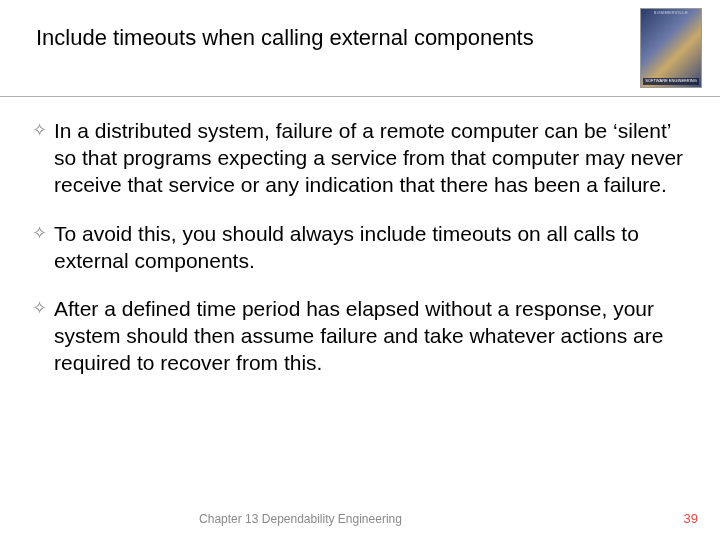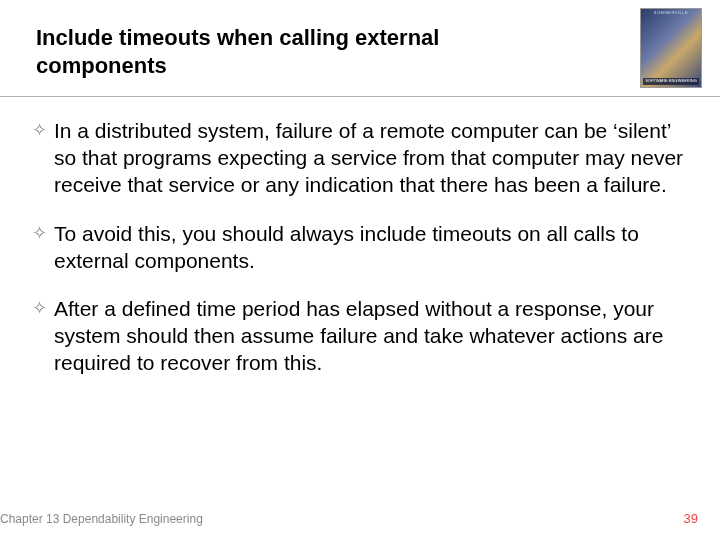--- a/index.html
+++ b/index.html
@@ -12,21 +12,21 @@
     overflow: hidden;
   }
   .slide {
     width: 720px;
     height: 540px;
     position: relative;
     padding: 24px 36px 0 36px;
   }
   .title {
     font-size: 22px;
-    font-weight: bold;
+    font-weight: normal;
     line-height: 1.25;
     max-width: 500px;
     color: #000;
   }
   .divider {
     position: absolute;
     left: 0;
     top: 96px;
     width: 720px;
     height: 1px;
@@ -83,21 +83,21 @@
     font-family: "Segoe UI Symbol","Apple Symbols",sans-serif;
   }
   .bullet-text {
     flex: 1 1 auto;
   }
   .footer {
     position: absolute;
     bottom: 14px;
     left: 0;
     width: 601px;
-    text-align: left;
+    text-align: center;
     font-size: 12px;
     color: #8a8a8a;
   }
   .pagenum {
     position: absolute;
     bottom: 14px;
     right: 22px;
     font-size: 13px;
     color: #ef4444;
   }

